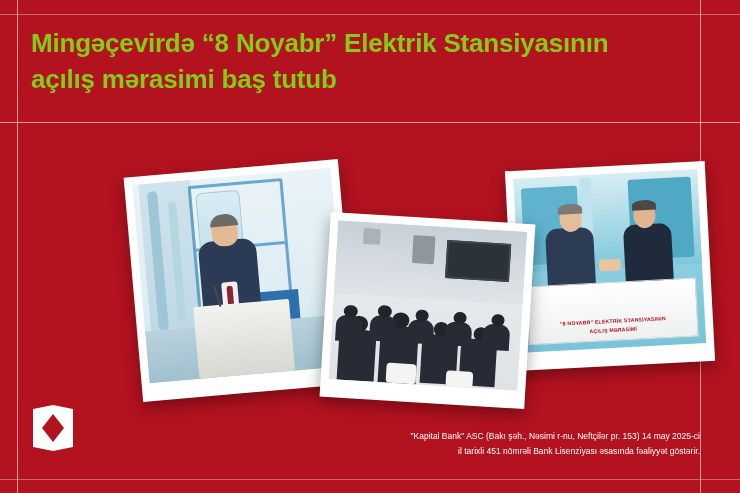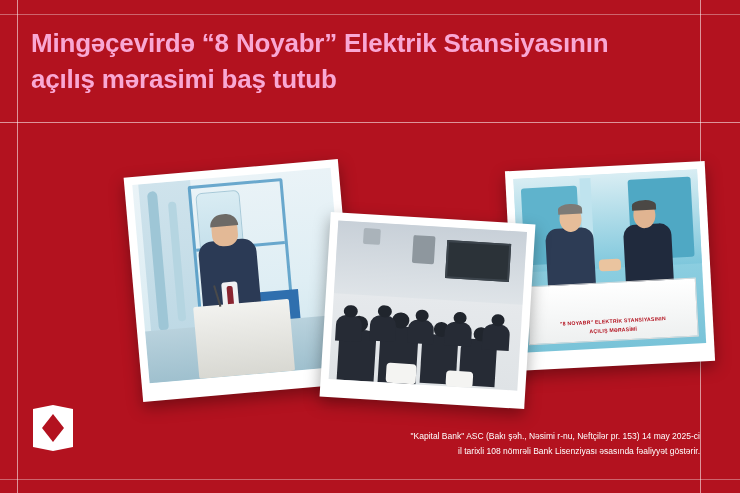--- a/index.html
+++ b/index.html
@@ -31,21 +31,21 @@
     position: absolute; left: 0; top: 122px; width: 740px; height: 1px;
     background: rgba(255,255,255,0.55);
   }
   .guide-h-bottom {
     position: absolute; left: 0; top: 479px; width: 740px; height: 1px;
     background: rgba(255,255,255,0.35);
   }
   .headline {
     position: absolute;
     left: 31px; top: 26px; width: 640px;
-    color: #f9a8d4;
+    color: #84cc16;
     font-size: 26px;
     font-weight: bold;
     line-height: 1.37;
     letter-spacing: -0.2px;
   }
   
   .collage { position: absolute; left: 0; top: 130px; width: 740px; height: 290px; }
   .photo {
     position: absolute;
     background: #ffffff;
@@ -250,16 +250,16 @@
 
   <div class="logo">
     <svg width="40" height="46" viewBox="0 0 40 46" aria-hidden="true">
       <polygon points="0,4 20,0 40,4 40,42 20,46 0,42" fill="#ffffff"></polygon>
       <polygon points="20,9 31,23 20,37 9,23" fill="#b3121f"></polygon>
     </svg>
   </div>
 
   <div class="disclaimer">
     <div>"Kapital Bank" ASC (Bakı şəh., Nəsimi r-nu, Neftçilər pr. 153) 14 may 2025-ci</div>
-    <div>il tarixli 108 nömrəli Bank Lisenziyası əsasında fəaliyyət göstərir.</div>
+    <div>il tarixli 451 nömrəli Bank Lisenziyası əsasında fəaliyyət göstərir.</div>
   </div>
 
 </div>
 
 </body></html>

